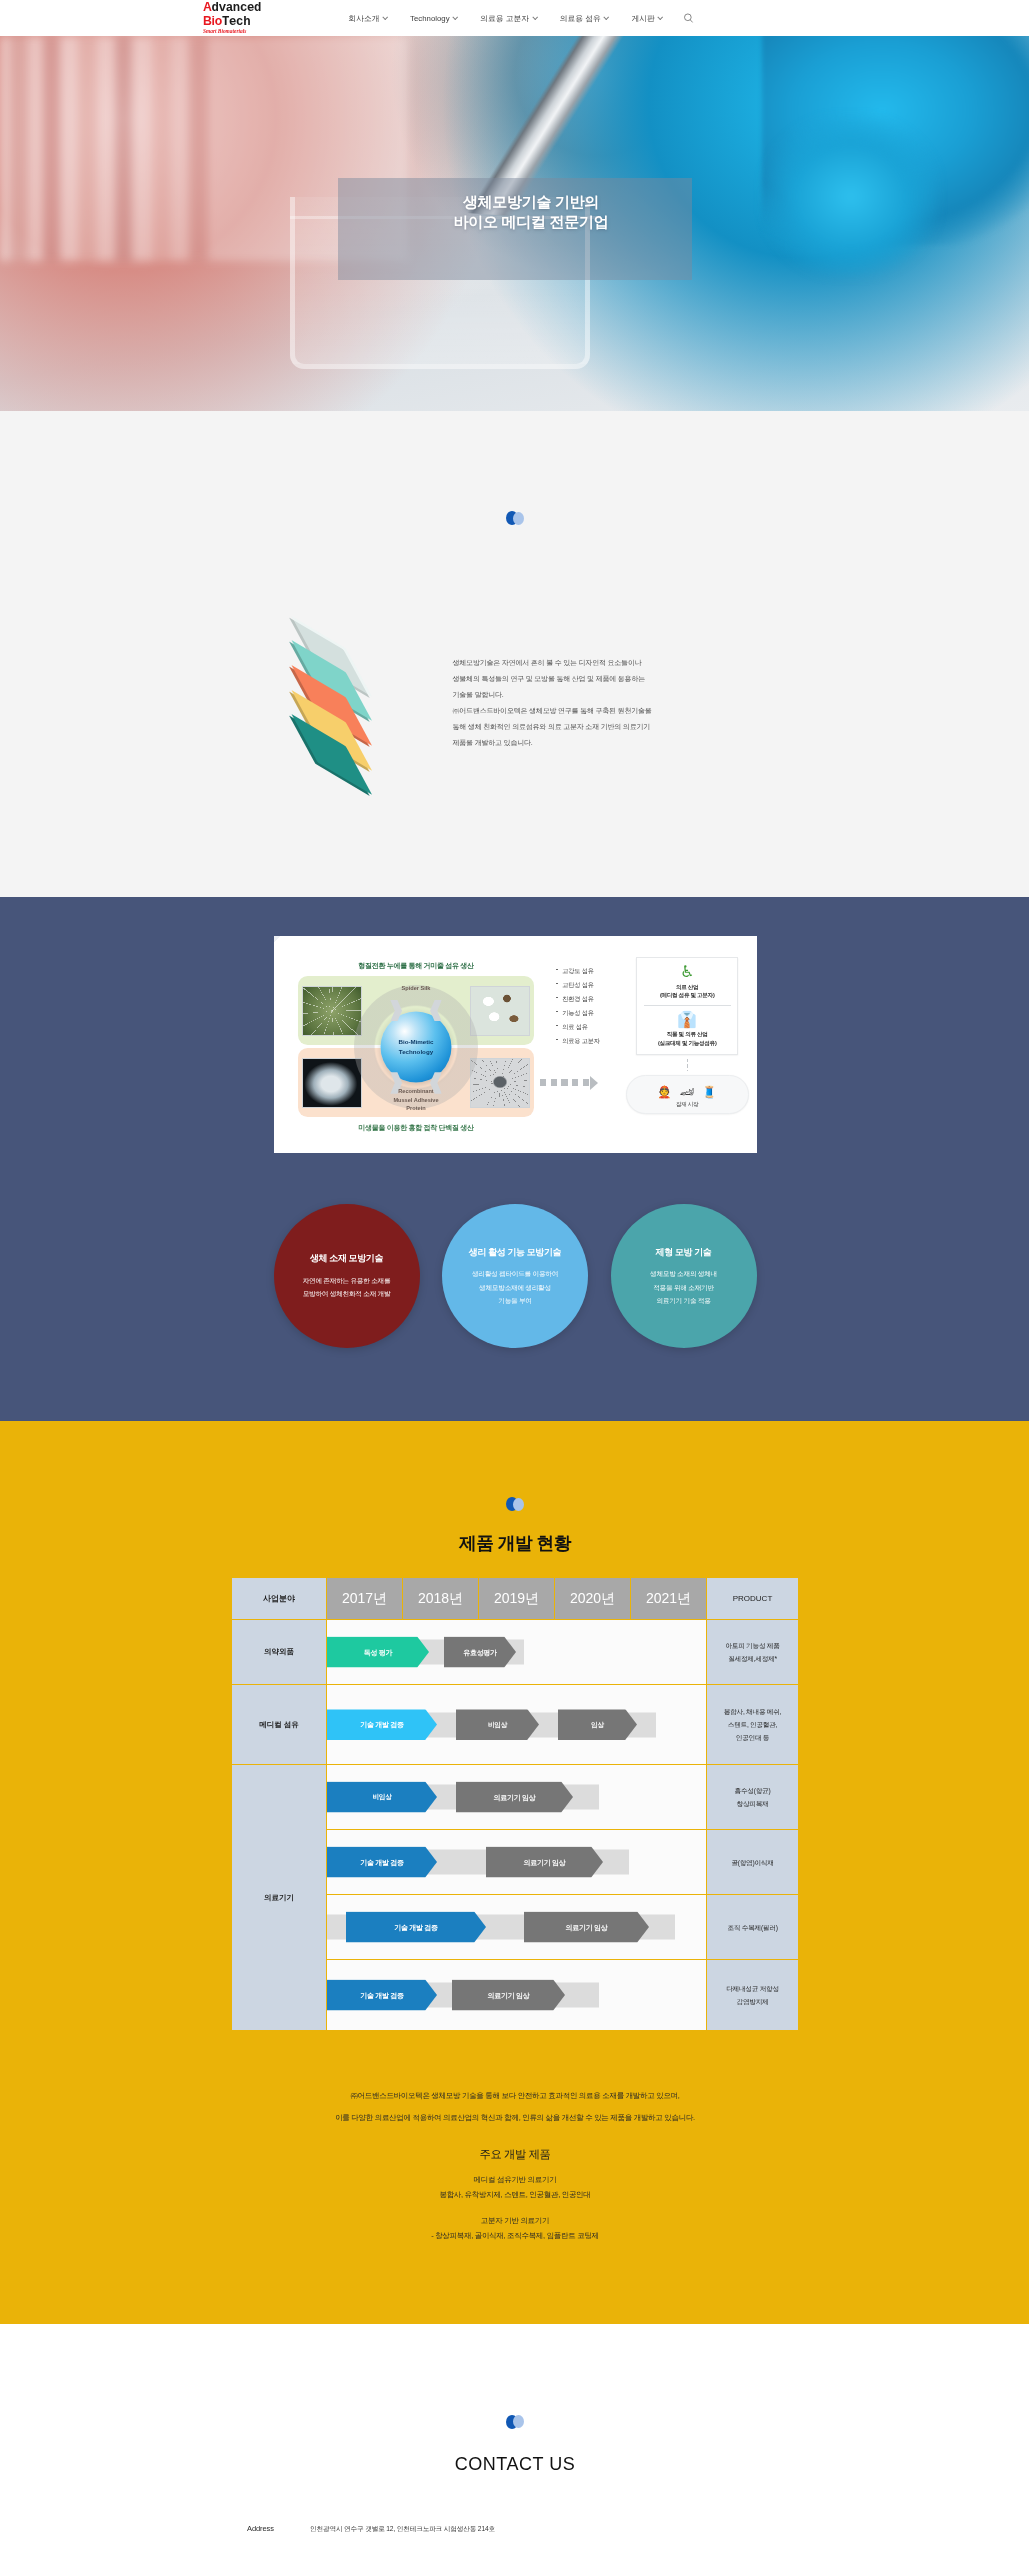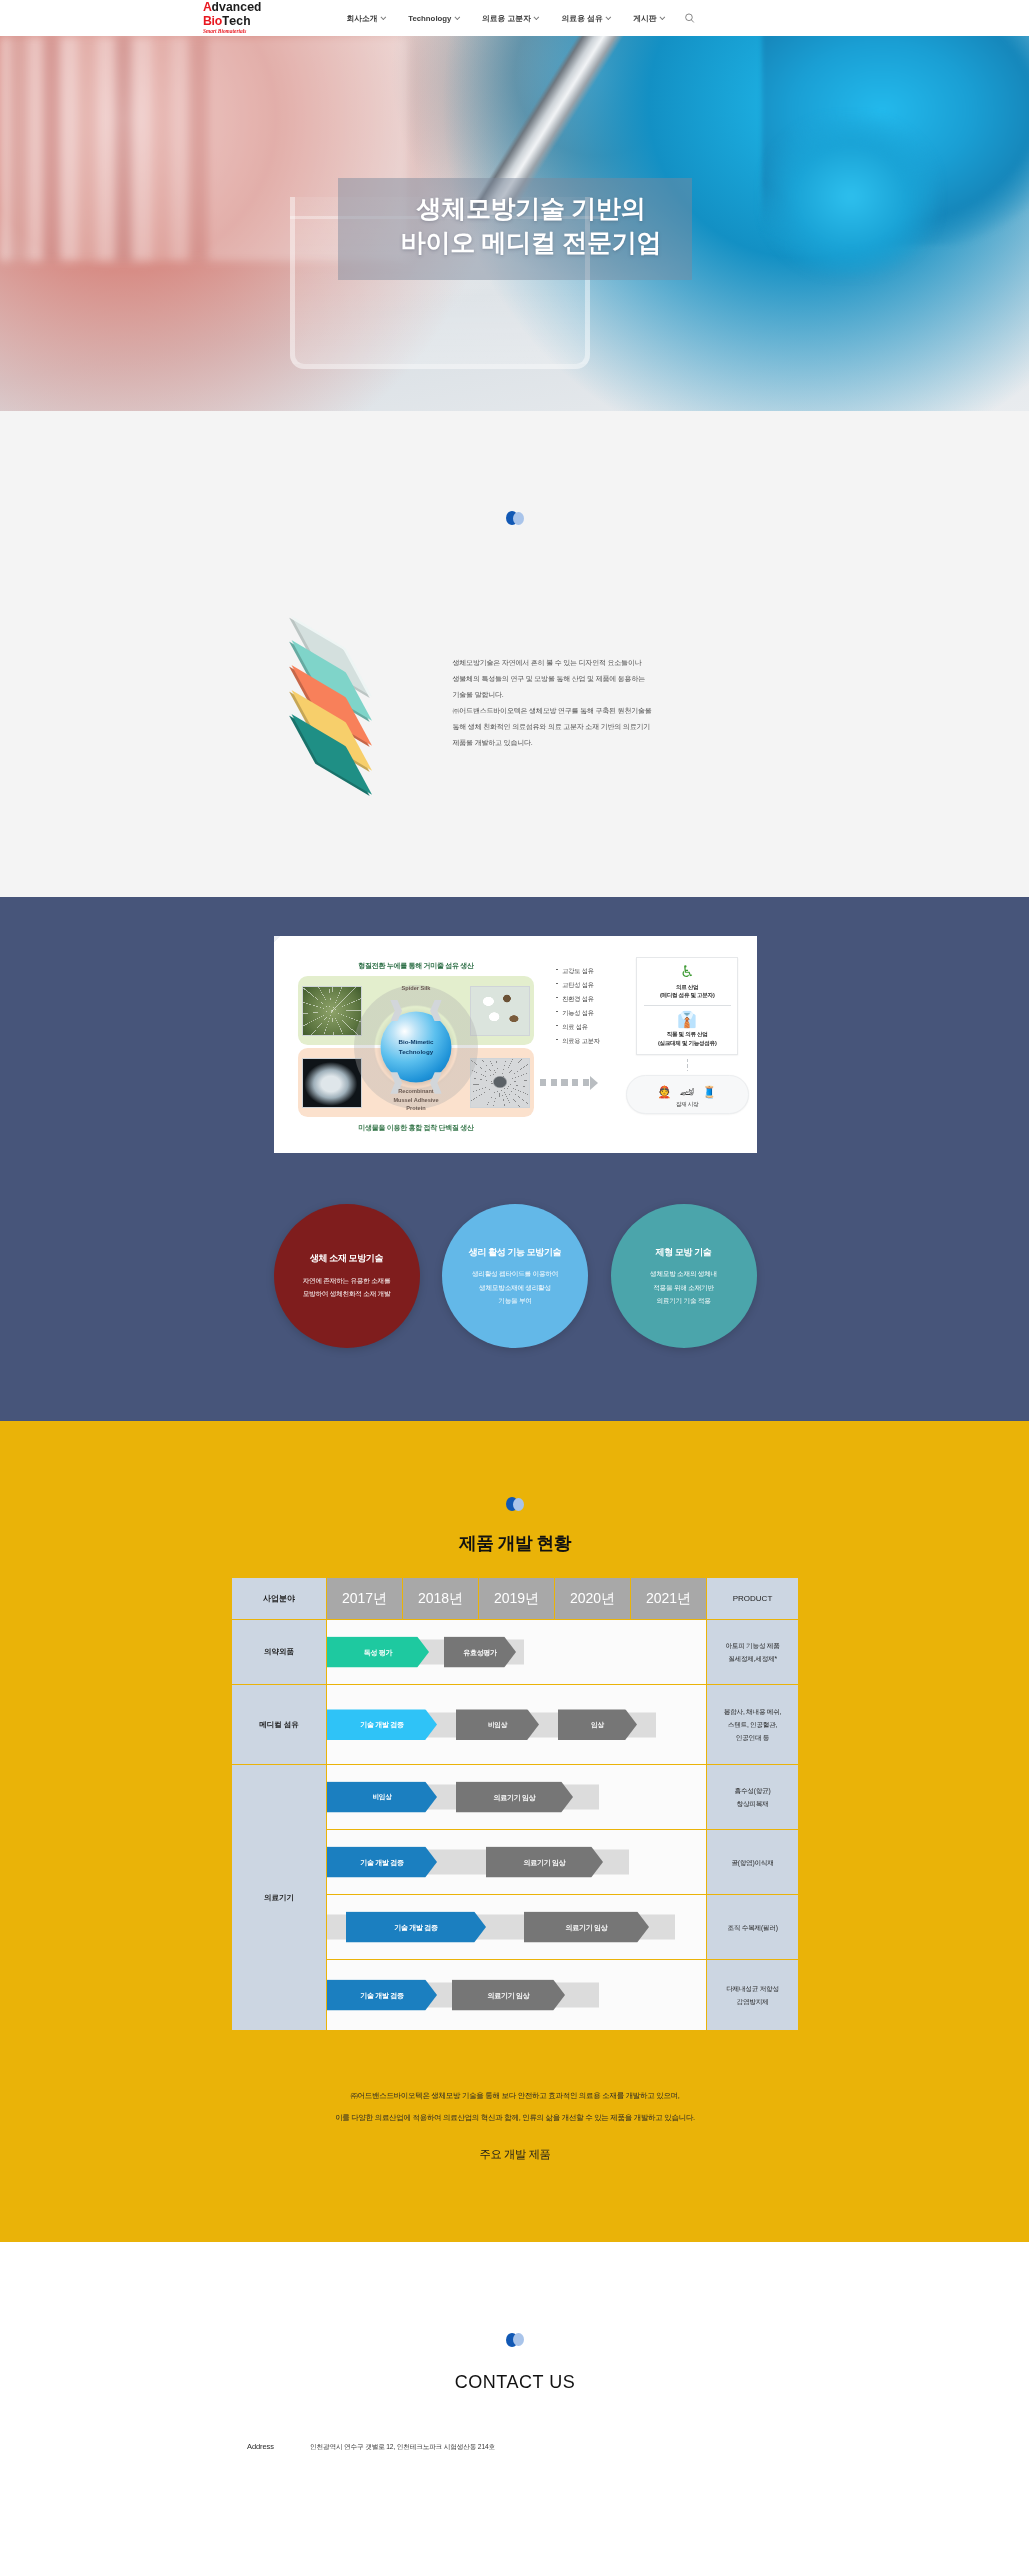--- a/index.html
+++ b/index.html
@@ -25,21 +25,21 @@
   .logo .l1,.logo .l2{font-weight:bold;letter-spacing:-0.3px;}
   .logo .l1{font-size:12.3px;}
   .logo .l2{font-size:12.3px;}
   .logo .red{color:#e8171f;}
   .logo .dark{color:#1b1b1b;font-family:Liberation Mono, monospace;}
   .logo .bar{height:1.6px;background:#1b3a8c;width:65px;margin:1.1px 0 0.5px 0;}
   .logo .tag{font-size:5.4px;color:#e8171f;font-style:italic;font-family:"Liberation Serif",serif;font-weight:bold;}
 
   nav.main-nav{
     position:absolute;left:50%;transform:translateX(-50%);
-    display:flex;align-items:center;gap:0;font-weight:bold;
+    display:flex;align-items:center;gap:0;
   }
   nav.main-nav .nav-item{
     font-size:7.8px;color:#3c3c3c;padding:0 11.8px;
     display:flex;align-items:center;gap:3.2px;white-space:nowrap;
     cursor:pointer;
   }
   nav.main-nav .nav-item .chev{
     display:inline-block;width:3.8px;height:3.8px;border-right:0.7px solid #7a7a7a;
     border-bottom:0.7px solid #7a7a7a;transform:rotate(45deg) translateY(-1.1px);
   }
@@ -92,21 +92,21 @@
   .hero .beaker:after{
     content:"";position:absolute;left:-5.4px;top:19.3px;width:311px;height:3.2px;
     background:rgba(255,255,255,.35);
   }
   .hero .overlay-box{
     position:absolute;left:338px;top:142px;width:354px;height:102px;
     background:rgba(126,138,156,.48);
   }
   .hero .hero-title{
     position:absolute;left:0;right:0;top:156px;text-align:center;
-    color:#ffffff;font-size:25px;font-weight:bold;line-height:1.34;
+    color:#ffffff;font-size:15px;font-weight:bold;line-height:1.34;
     letter-spacing:-0.3px;text-shadow:0 0.5px 3.2px rgba(60,70,90,.35);padding-left:32px;
   }
   .hero .hero-sub{
     position:absolute;left:0;right:0;top:274px;text-align:center;
     color:#f2f4f7;font-size:8.6px;letter-spacing:-0.2px;
     text-shadow:0 0.5px 2.7px rgba(60,70,90,.35);
   }
 
   
   .sec-dot{
@@ -636,20 +636,27 @@
             </td>
           </tr>
         </tbody>
     </table>
 
     <div class="blurb" id="blurbHost">
         <div>㈜어드밴스드바이오텍은 생체모방 기술을 통해 보다 안전하고 효과적인 의료용 소재를 개발하고 있으며,</div>
         <div>이를 다양한 의료산업에 적용하여 의료산업의 혁신과 함께, 인류의 삶을 개선할 수 있는 제품을 개발하고 있습니다.</div>
       </div>
     <div class="maintitle">주요 개발 제품</div>
+    <div class="prodlist" id="prodHost">
+        <div>메디컬 섬유기반 의료기기</div>
+        <div>봉합사, 유착방지제, 스텐트, 인공혈관, 인공인대</div>
+        <div class="gap"></div>
+        <div>고분자 기반 의료기기</div>
+        <div>- 창상피복재, 골이식재, 조직수복제, 임플란트 코팅제</div>
+      </div>
   </section>
 
   <section class="s5">
     <div class="sec-dot">
         <i class="d1"></i>
         <i class="d2"></i>
       </div>
     <h2 class="sec-title">CONTACT US</h2>
 
     <div class="cinfo">

